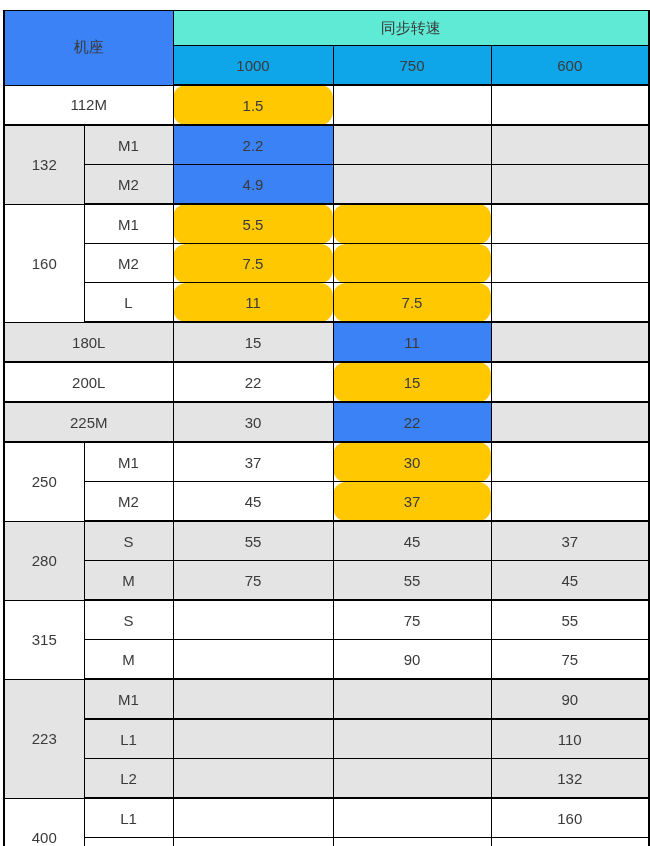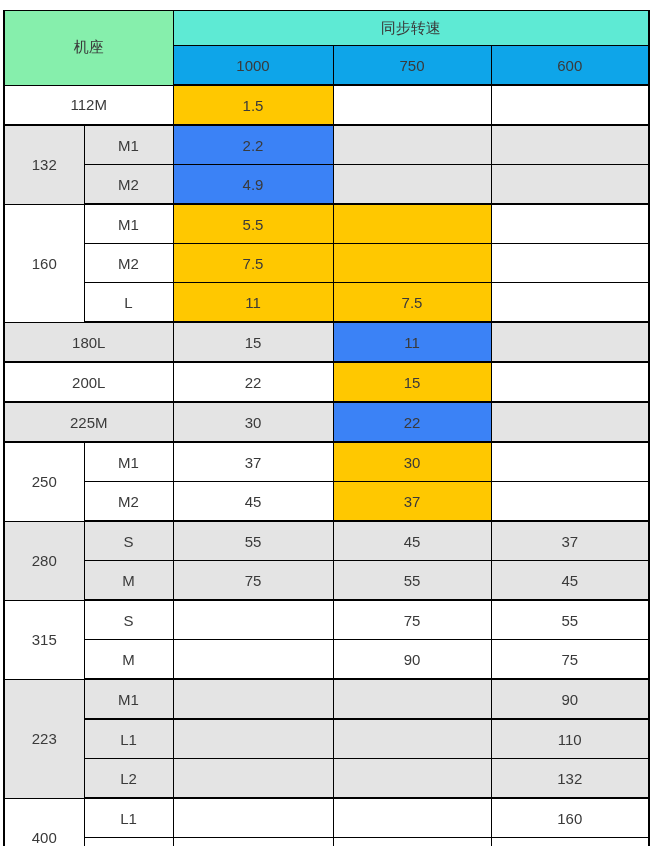--- a/index.html
+++ b/index.html
@@ -25,31 +25,31 @@
   
   col.c0{width:80px}
   col.c1{width:89px}
   col.c2{width:160px}
   col.c3{width:158px}
   col.c4{width:158px}
 
   
   td.hd{background:#5eead4;height:34px;font-size:16px;color:#333333;}
   td.hd2{background:#0ea5e9;height:38px;font-size:15px;color:#3a3a3a;}
-  td.hdleft{background:#86efac;font-size:16px;color:#333333;}
+  td.hdleft{background:#3b82f6;font-size:16px;color:#333333;}
   
   .thickb{border-bottom:2px solid #000000 !important;}
   .thickr{border-right:2px solid #000000 !important;}
   .thickl{border-left:2px solid #000000 !important;}
 
   
   tr.body td{height:38px;}
   td.white{background:#ffffff;}
   td.gray{background:#E4E4E4;}
-  td.gold{background:#FFC800;}
+  td.gold{background:#FFC800;border-radius:13px;}
   td.peach{background:#3b82f6;}
   .lbl{font-size:15px;margin-left:24px;}
 </style>
 </head>
 <body>
 
 <div id="sheet">
   <table class="grid">
     <colgroup>
       <col class="c0">

